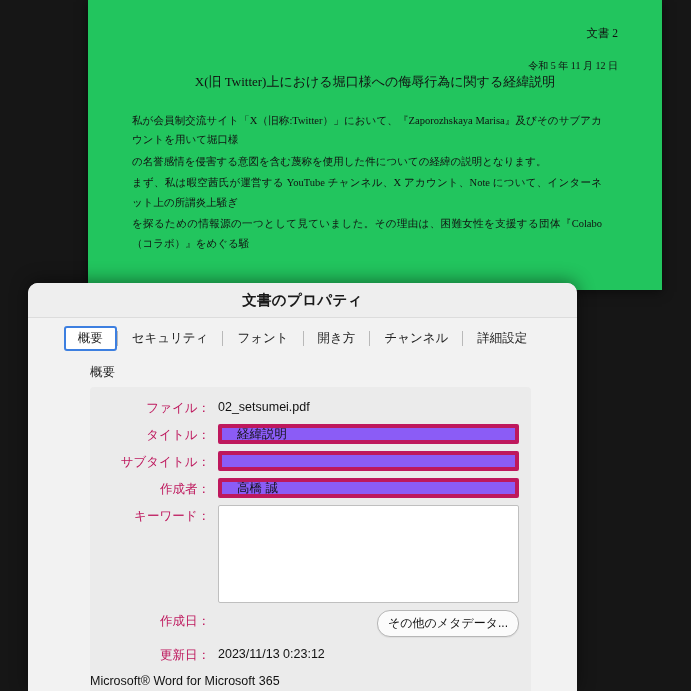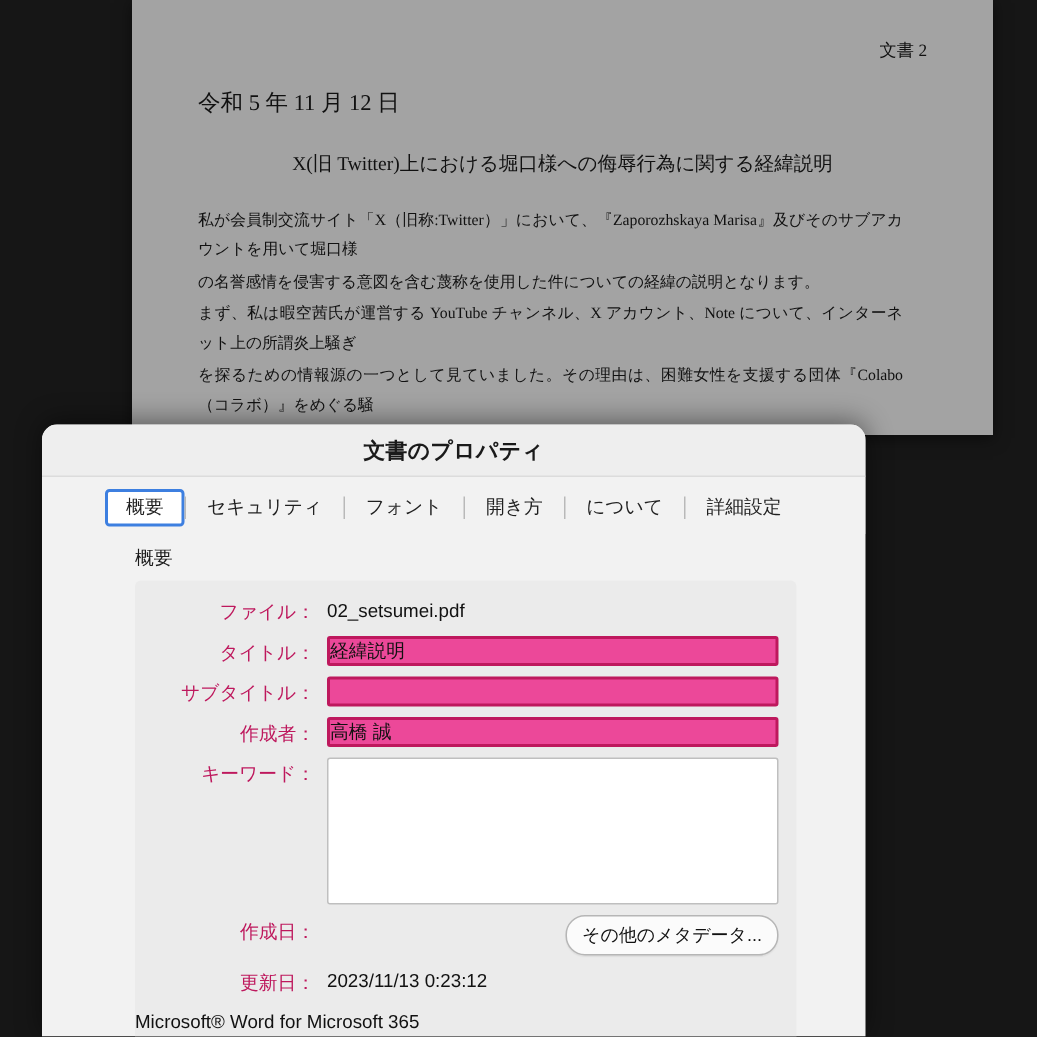--- a/index.html
+++ b/index.html
@@ -19,38 +19,38 @@
     background: #161616;
   }
 
   
   .doc-page {
     position: absolute;
     left: 88px;
     top: 0;
     width: 574px;
     height: 290px;
-    background: #a3a3a3;
+    background: #22c55e;
     box-shadow: 0 2px 10px rgba(0,0,0,0.5);
     overflow: hidden;
   }
   .doc-inner {
     padding: 26px 44px 0 44px;
     color: #111;
   }
   .doc-right {
     text-align: right;
     font-size: 11.5px;
     font-family: "Liberation Serif", serif;
     margin-bottom: 18px;
   }
   .doc-right2 {
-    font-size: 15px;
-    font-family: "Liberation Serif", serif;
-    margin-bottom: 22px;
+    text-align: right;
+    font-size: 10px;
+    font-family: "Liberation Serif", serif;
   }
   .doc-title {
     text-align: center;
     font-size: 13px;
     font-family: "Liberation Serif", serif;
     margin-bottom: 20px;
   }
   .doc-author {
     text-align: right;
     font-size: 11px;
@@ -154,26 +154,26 @@
     white-space: nowrap;
   }
   .field-value-static {
     font-size: 12.5px;
     color: #111;
     padding-top: 3px;
   }
   .field-input {
     flex: 1;
     height: 20px;
-    background: #ec4899;
-    border: 2px solid #be185d;
+    background: #8b5cf6;
+    border: 4px solid #be185d;
     border-radius: 2px;
     font-size: 12.5px;
     color: #111;
-    padding: 0 0;
+    padding: 0 15px;
     line-height: 20px;
     box-sizing: border-box;
     font-family: "Liberation Sans", sans-serif;
   }
   .field-textarea {
     flex: 1;
     height: 98px;
     background: #ffffff;
     border: 1px solid #bfbfbf;
     border-radius: 2px;
@@ -223,21 +223,21 @@
 
     <div class="tabs">
       <div class="tab selected">概要</div>
       <div class="tab-sep"></div>
       <div class="tab">セキュリティ</div>
       <div class="tab-sep"></div>
       <div class="tab">フォント</div>
       <div class="tab-sep"></div>
       <div class="tab">開き方</div>
       <div class="tab-sep"></div>
-      <div class="tab">について</div>
+      <div class="tab">チャンネル</div>
       <div class="tab-sep"></div>
       <div class="tab">詳細設定</div>
     </div>
 
     <div class="section">
       <div class="section-label">概要</div>
 
       <div class="panel">
 
         <div class="field-row">

